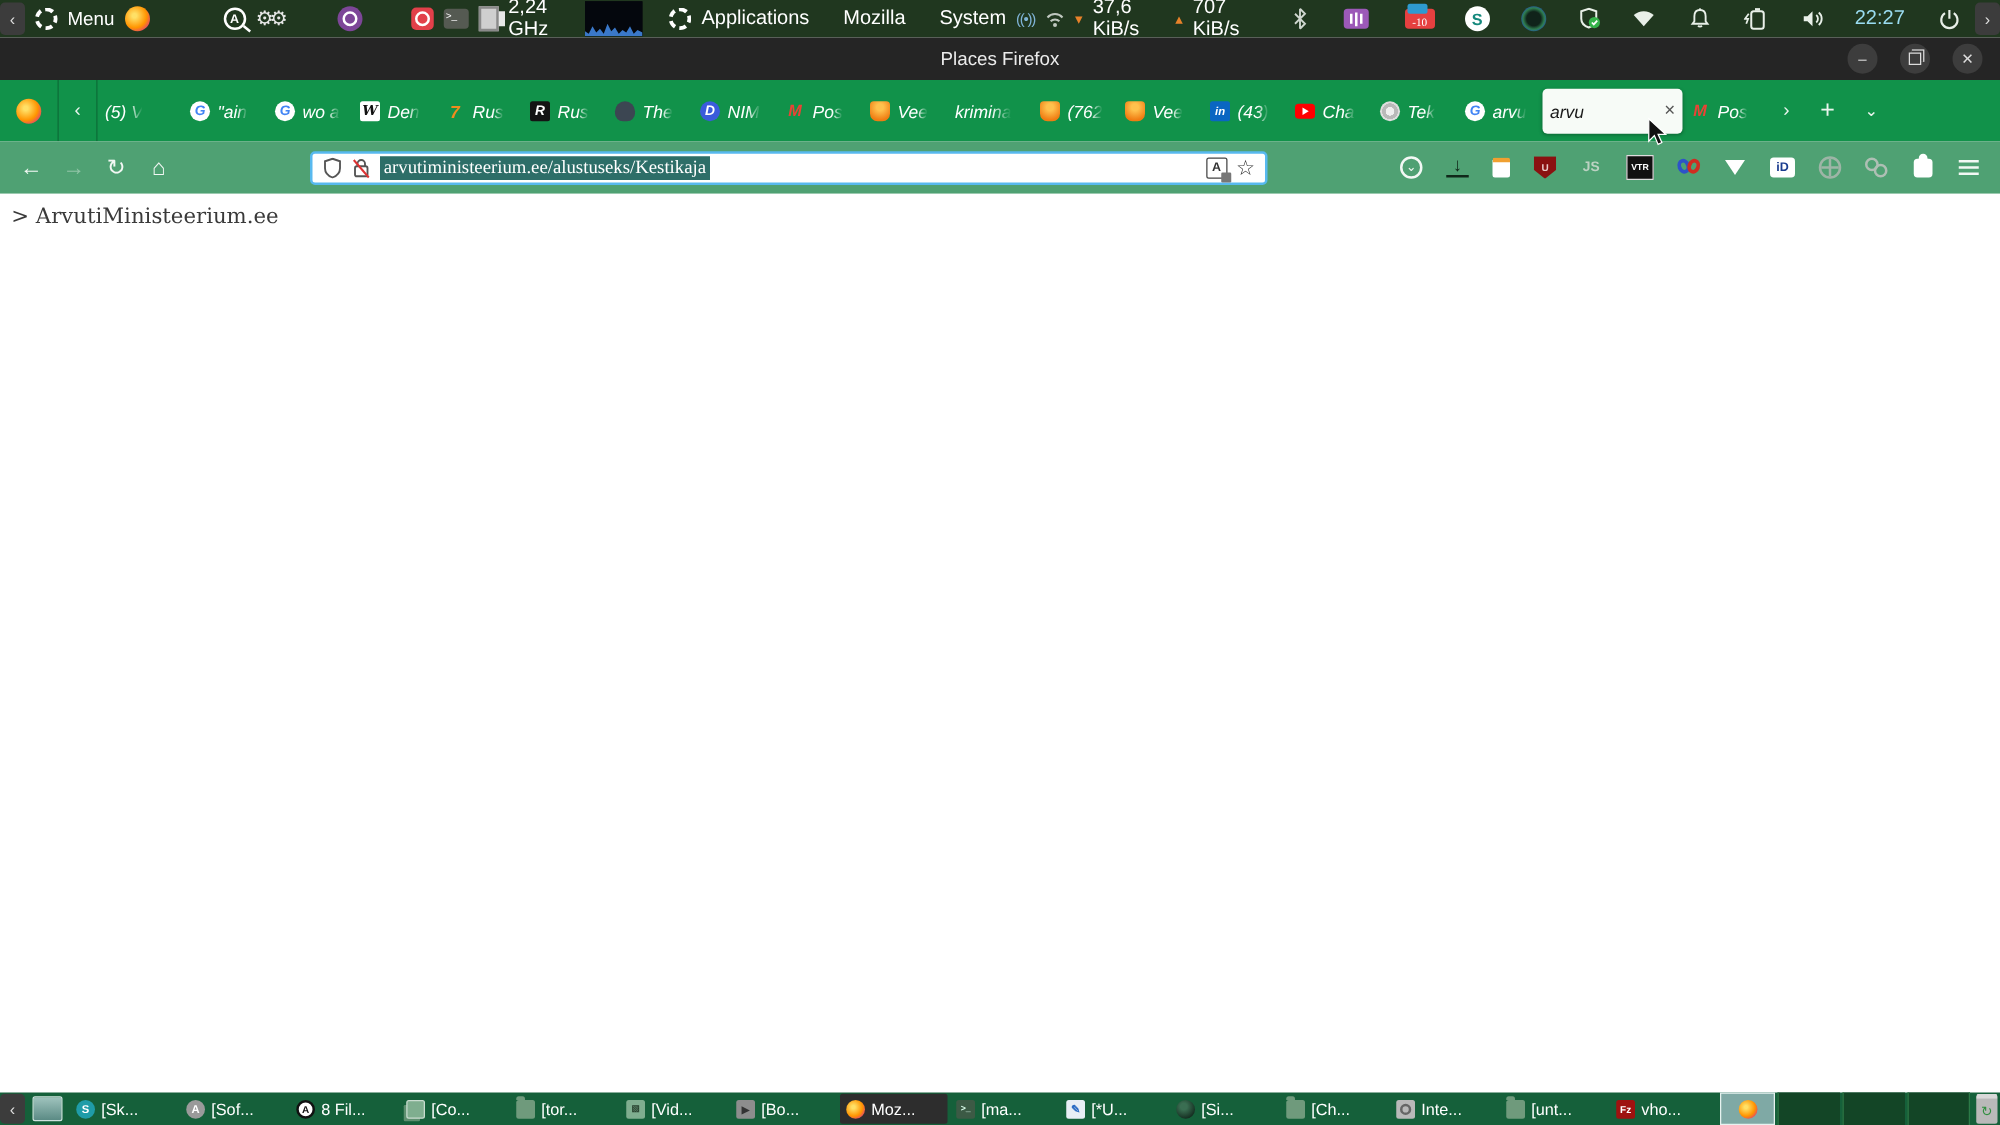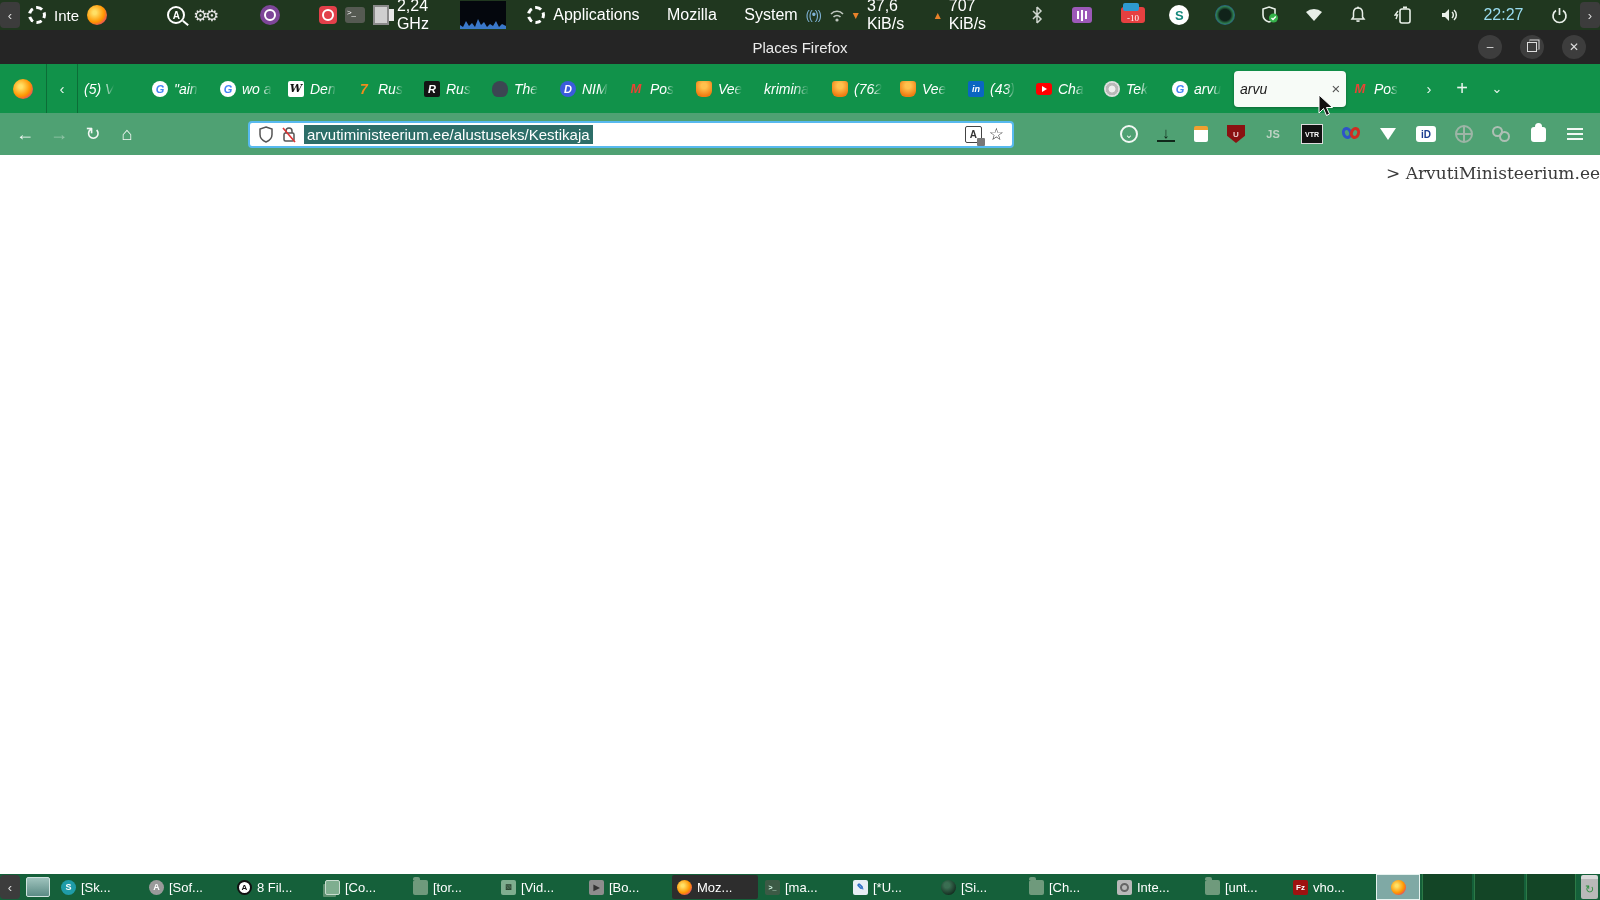--- a/index.html
+++ b/index.html
@@ -79,21 +79,21 @@
   .fav-openai{background:radial-gradient(circle,#efefef 30%,#b9b9b9 32%,#b9b9b9 55%,#dedede 57%);border-radius:50%;}
   .newtab{font-size:20px;color:#eaf5ee;width:36px;text-align:center;flex:0 0 auto;}
   .tabchev{font-size:13px;color:#eaf5ee;width:34px;text-align:center;flex:0 0 auto;}
 
   
   #navbar{top:113px;height:42px;background:#4fa173;color:#f2f8f4;}
   .nbtn{width:34px;text-align:center;font-size:18px;flex:0 0 auto;}
   .nbtn.dis{opacity:.4;}
   #urlbar{margin-left:104px;width:766px;height:27px;background:#fff;border:2px solid #58b9ef;border-radius:4px;
           display:flex;align-items:center;padding:0 8px;box-sizing:border-box;gap:7px;flex:0 0 auto;}
-  .urlsel{background:#2d6e68;color:#fff;font-size:15px;padding:1px 3px;white-space:nowrap;}
+  .urlsel{background:#2d6e68;color:#fff;font-size:15px;padding:1px 3px;white-space:nowrap;font-family:Liberation Serif, serif;}
   #urlbar .spacer{flex:1;}
   .translate{width:15px;height:15px;border:1.5px solid #444;border-radius:2px;color:#333;font-size:10px;font-weight:bold;
           display:flex;align-items:center;justify-content:center;position:relative;box-sizing:content-box;background:#fff;}
   .translate::after{content:"";position:absolute;right:-4px;bottom:-4px;width:8px;height:8px;background:#777;border-radius:1px;}
   .star{color:#333;font-size:17px;}
   #extgroup{margin-left:auto;display:flex;align-items:center;gap:19px;padding-right:16px;}
   .ext{width:18px;height:18px;display:flex;align-items:center;justify-content:center;font-size:9px;flex:0 0 auto;}
   .pocket{border:2px solid #f2f8f4;border-radius:50%;color:#f2f8f4;font-size:10px;box-sizing:border-box;}
   .dl{color:#10281a;font-size:15px;border-bottom:2px solid #10281a;line-height:10px;height:14px;}
   .notes{background:#fff;border-radius:2px;border-top:4px solid #f0a030;height:16px;width:14px;box-sizing:border-box;}
@@ -112,21 +112,21 @@
   .rings2 i,.rings2 b{position:absolute;width:11px;height:11px;border:2.5px solid #aebfb4;border-radius:50%;box-sizing:border-box;}
   .rings2 i{left:0;top:1px;} .rings2 b{right:0;bottom:1px;}
   .puzzle{background:#fff;border-radius:3px;width:15px;height:15px;position:relative;}
   .puzzle::after{content:"";position:absolute;top:-4px;left:4px;width:7px;height:7px;background:#fff;border-radius:50%;}
   .ham{flex-direction:column;gap:3px;}
   .ham i{width:16px;height:2px;background:#f2f8f4;display:block;}
 
   
   #content{position:absolute;top:155px;left:0;width:1600px;height:719px;background:#fff;}
   #content .heading{font-family:"DejaVu Serif","Liberation Serif",serif;font-size:17px;color:#3a3a3a;
-        padding:8px 0 0 9px;text-align:right;}
+        padding:8px 0 0 9px;}
 
   
   #taskbar{bottom:0;top:auto;height:26px;background:#15603a;color:#fff;font-size:13px;gap:2px;}
   .deskbtn{width:22px;height:18px;background:linear-gradient(#9fc3bd,#5b8b85);border:1px solid #cfe3df;border-radius:2px;flex:0 0 auto;margin:0 4px;}
   .titem{flex:0 0 86px;height:24px;display:flex;align-items:center;gap:5px;padding:0 5px;box-sizing:border-box;overflow:hidden;border-radius:2px;}
   .titem .tklabel{white-space:nowrap;overflow:hidden;}
   .titem.active{background:#2d2d2d;}
   .ti{flex:0 0 15px;width:15px;height:15px;display:flex;align-items:center;justify-content:center;
       font-size:9px;font-weight:bold;box-sizing:border-box;border-radius:2px;}
   .ti-skype{background:#1f9ca8;color:#fff;border-radius:50%;}
@@ -151,21 +151,21 @@
 
   
   #cursor{position:absolute;left:1318px;top:94px;z-index:50;}
 </style>
 </head>
 <body>
 
 <div class="bar" id="panel">
   <div class="edge-btn">‹</div>
   <span class="p-ico distro"></span>
-  <span>Inte</span>
+  <span>Menu</span>
   <span class="p-ico ffx"></span>
   <span style="width:54px"></span>
   <span class="p-ico mag">A</span>
   <span class="p-ico gear">⚙⚙</span>
   <span style="width:34px"></span>
   <span class="p-ico tor"></span>
   <span style="width:28px"></span>
   <span class="p-ico rec"></span>
   <span class="p-ico term">&gt;_</span>
   <span class="p-ico chip"></span>

